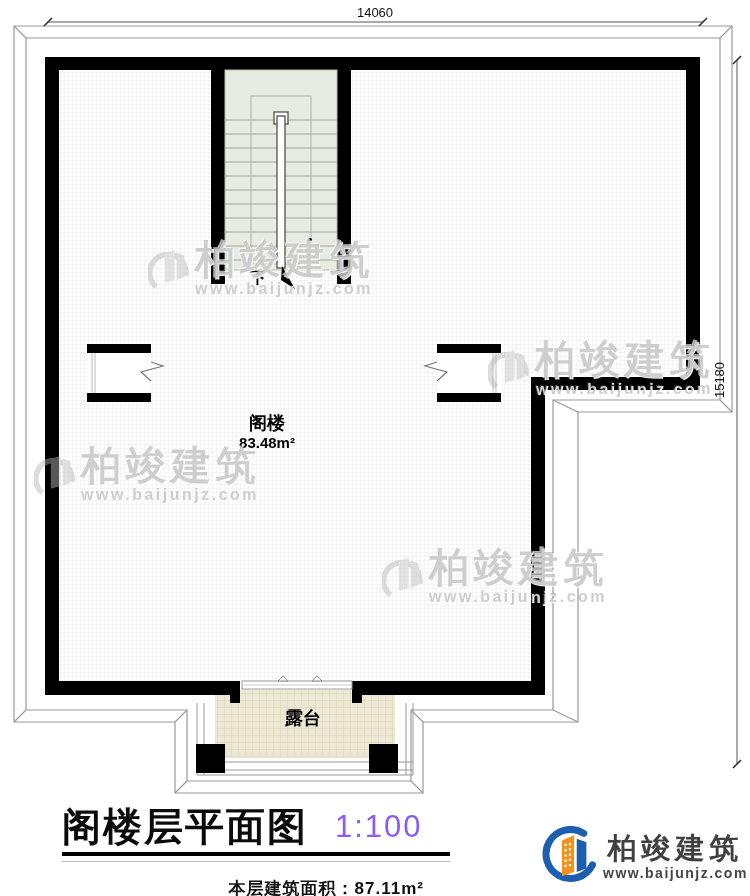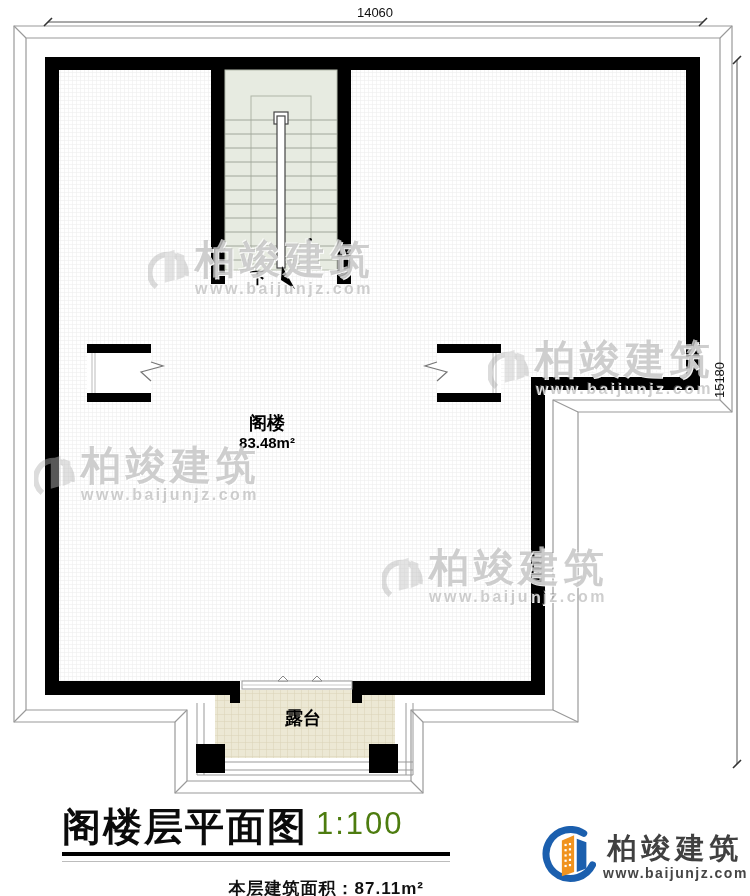--- a/index.html
+++ b/index.html
@@ -12,23 +12,23 @@
   .wm-logo{opacity:.45;flex:0 0 auto;margin-top:4px;}
   .wm-brand{font-size:40px;font-weight:bold;letter-spacing:5px;line-height:1.05;white-space:nowrap;
             color:rgba(125,125,125,.38);
             text-shadow:1px 1px 0 rgba(255,255,255,.95),-1px -1px 0 rgba(255,255,255,.7);}
   .wm-url{font-size:16px;font-weight:bold;letter-spacing:2.5px;white-space:nowrap;
           color:rgba(125,125,125,.38);
           text-shadow:1px 1px 0 rgba(255,255,255,.95);}
 
   
   .titleblock{position:absolute;left:62px;top:806px;width:388px;}
-  .title-row{display:flex;align-items:flex-start;gap:8px;}
+  .title-row{display:flex;align-items:center;gap:27px;}
   .tb-title{font-size:39px;font-weight:600;color:#0b0b0b;letter-spacing:2px;line-height:1.1;white-space:nowrap;}
-  .tb-scale{font-size:31px;font-weight:400;color:#4d7c0f;letter-spacing:2px;}
+  .tb-scale{font-size:31px;font-weight:400;color:#8b5cf6;letter-spacing:2px;}
   .tb-rule-thick{height:4px;background:#000;margin-top:3px;}
   .tb-rule-thin{height:1px;background:#bcbcbc;margin-top:5px;}
   .tb-area{font-size:17px;font-weight:600;color:#111;margin-top:15px;text-align:right;padding-right:26px;letter-spacing:1px;}
 
   
   .brand{position:absolute;left:540px;top:826px;display:flex;align-items:center;gap:7px;}
   .brand-text{display:flex;flex-direction:column;align-items:center;}
   .brand-name{font-size:29px;font-weight:bold;color:#404040;letter-spacing:5px;line-height:1.1;white-space:nowrap;}
   .brand-url{font-size:14px;font-weight:bold;color:#454545;letter-spacing:1.5px;white-space:nowrap;margin-top:1px;}
 </style>

